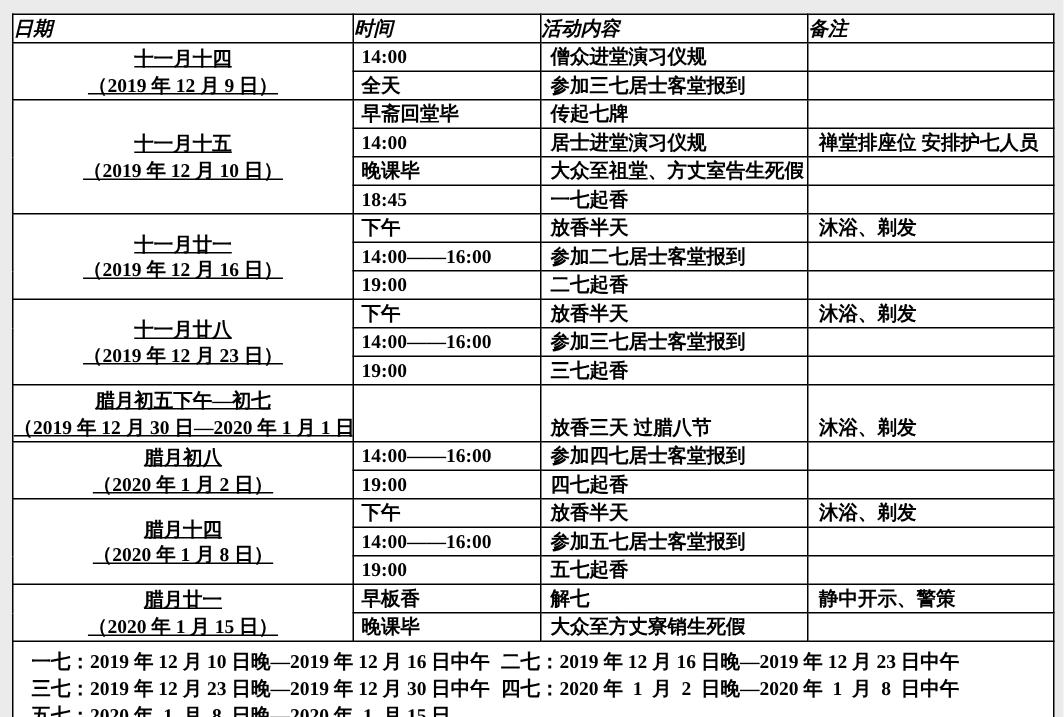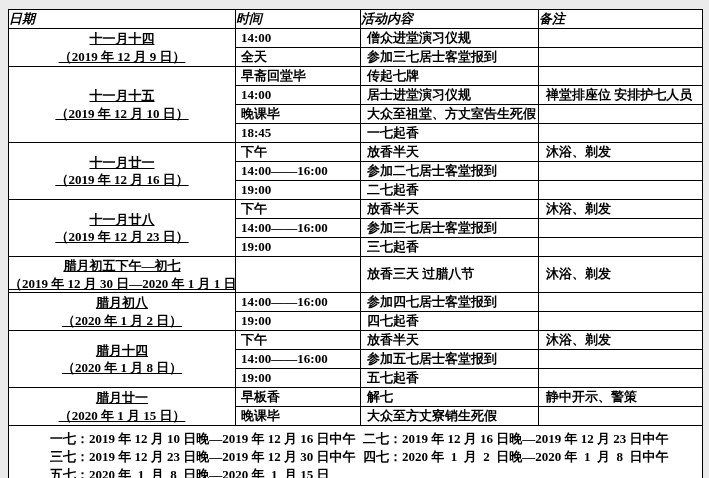--- a/index.html
+++ b/index.html
@@ -28,29 +28,29 @@
   }
   thead th { height: 17px; text-align: left; font-style: italic; }
   tbody tr { height: 17.5px; }
   tbody tr.tall { height: 36px; }
   td.date { text-align: center; vertical-align: middle; text-decoration: underline; }
   td.date div { line-height: 17.5px; }
   td.time { padding-left: 5px; }
   td.activity { padding-left: 6px; }
   td.note { padding-left: 7px; margin-left: 40px; }
   tr.tall td.time, tr.tall td.activity, tr.tall td.note {
-    vertical-align: top; padding-top: 8px;
+    vertical-align: top; padding-top: 19px;
   }
   td.footnotes {
     height: 52px;
     vertical-align: top;
     padding: 4px 0 0 12px;
   }
   .fn-line { display: flex; line-height: 18px; white-space: pre; }
-  .fn-left { flex: 0 0 313px; margin-left: 29px; }
+  .fn-left { flex: 0 0 313px; }
   .fn-right { flex: 1 1 auto; }
 </style>
 </head>
 <body>
 
 <table class="schedule">
   <colgroup>
     <col style="width:227px">
     <col style="width:125px">
     <col style="width:178px">

